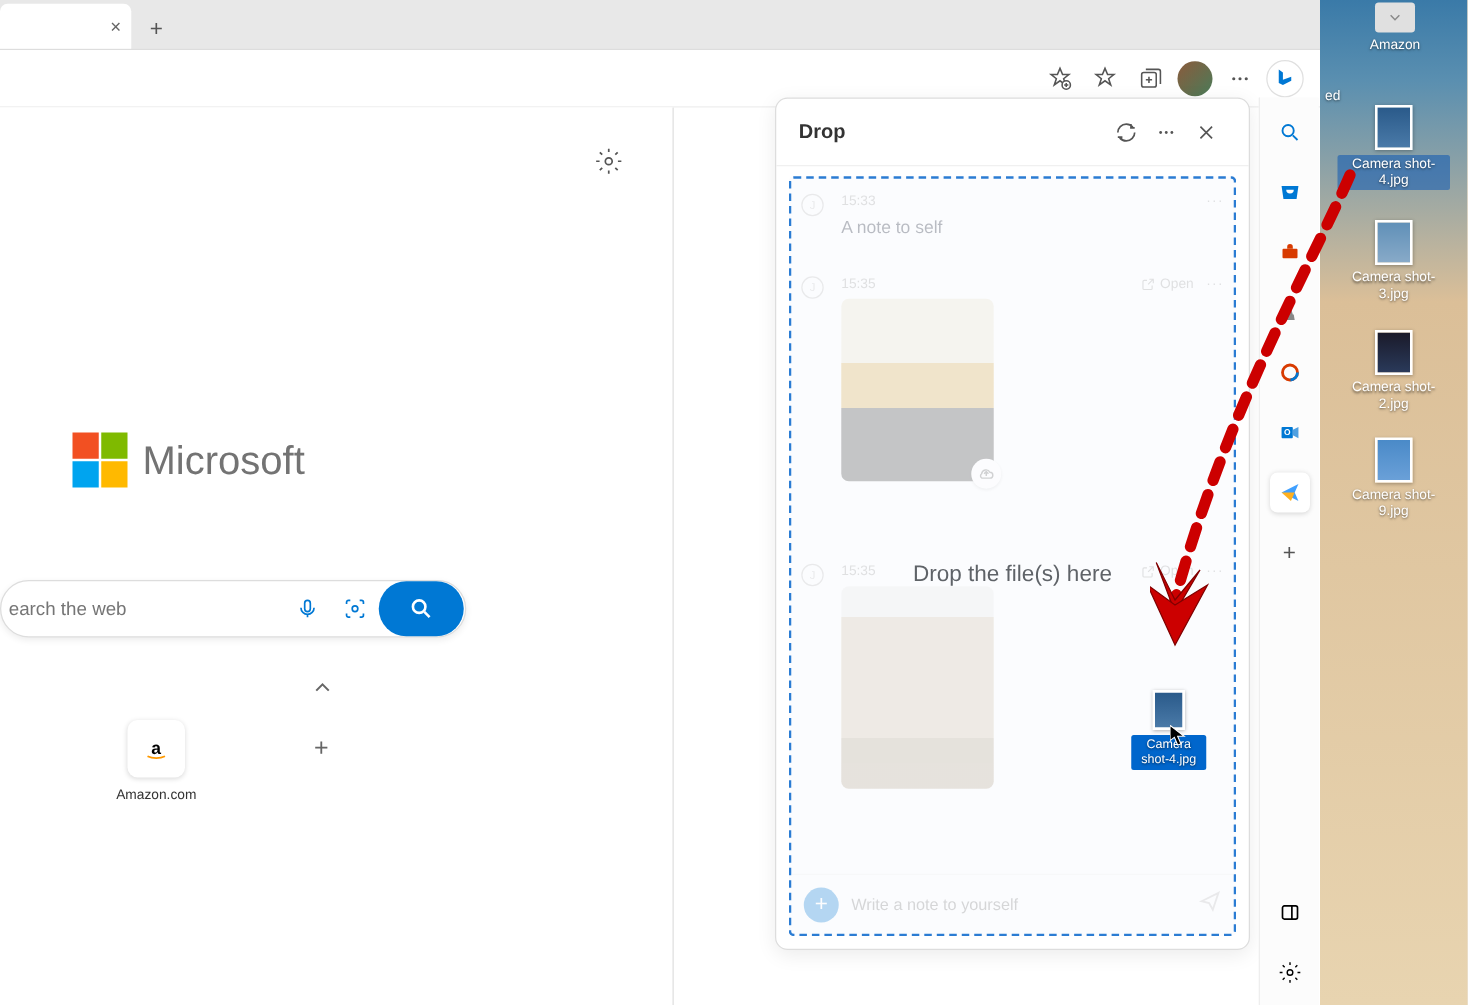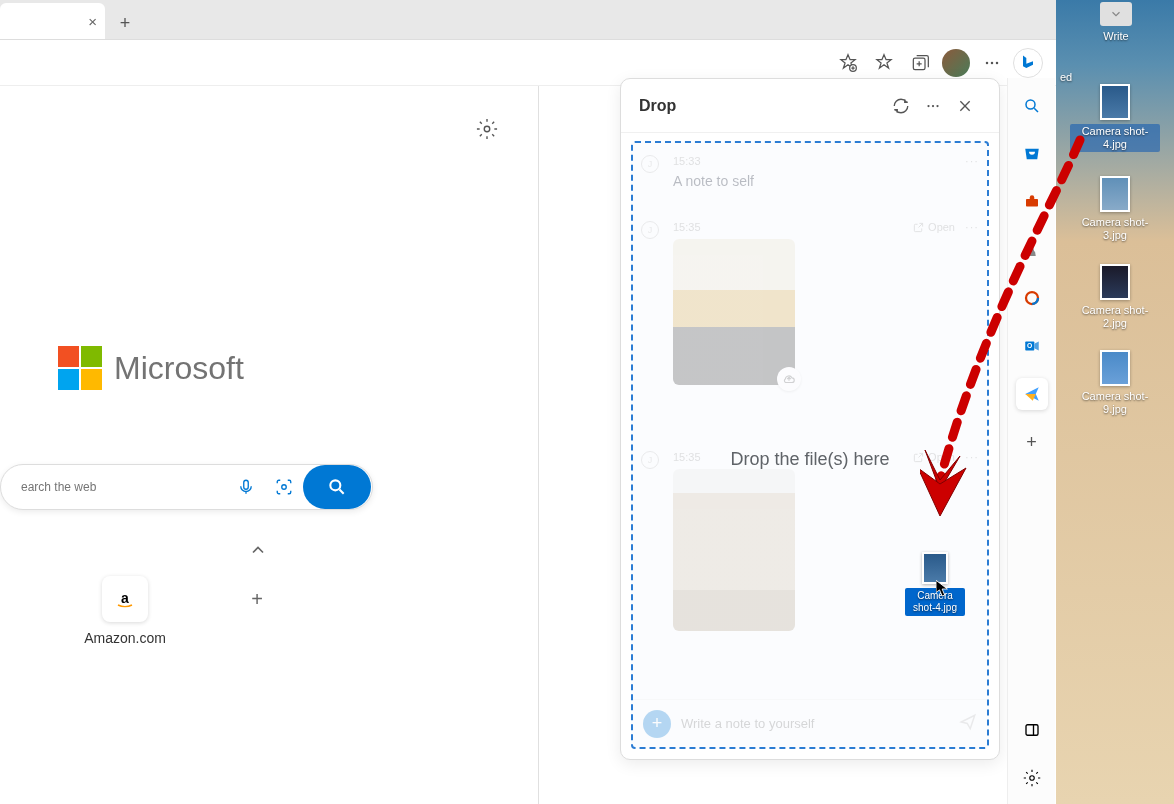--- a/index.html
+++ b/index.html
@@ -60,22 +60,22 @@
 .sq-r { background: #f25022; } .sq-g { background: #7fba00; }
 .sq-b { background: #00a4ef; } .sq-y { background: #ffb900; }
 .ms-text { font-size: 32px; color: #737373; font-weight: 500; }
 
 .search-box {
   position: absolute; left: 0; top: 378px; width: 373px; height: 46px;
   background: #fff; border: 1px solid #ddd; border-radius: 24px;
   display: flex; align-items: center; box-shadow: 0 2px 6px rgba(0,0,0,0.08);
 }
 .search-input {
-  flex: 1; border: none; outline: none; font-size: 12px; color: #888;
-  padding-left: 20px; background: transparent;
+  flex: 1; border: none; outline: none; font-size: 15px; color: #888;
+  padding-left: 6px; background: transparent;
 }
 .search-ic { width: 38px; display:flex;align-items:center;justify-content:center; color:#0078d4; cursor:pointer; }
 .search-btn {
   width: 68px; height: 44px; background: #0078d4; border-radius: 22px;
   display: flex; align-items: center; justify-content: center; cursor: pointer; margin-right:1px;
 }
 .search-btn svg { width: 20px; height: 20px; stroke: #fff; fill:none; }
 
 .chevron-up {
   position: absolute; left: 248px; top: 454px; cursor: pointer; color: #666;
@@ -83,21 +83,21 @@
 
 .quick-links {
   position: absolute; left: 95px; top: 490px; display: flex; gap: 72px;
 }
 .ql-item { display: flex; flex-direction: column; align-items: center; width: 60px; }
 .ql-tile {
   width: 46px; height: 46px; background: #fff; border-radius: 8px;
   box-shadow: 0 1px 4px rgba(0,0,0,0.15); display: flex; align-items: center;
   justify-content: center; margin-bottom: 8px; cursor: pointer;
 }
-.ql-label { font-size: 14px; color: #333; text-align: left; }
+.ql-label { font-size: 11px; color: #333; text-align: left; }
 .ql-add { font-size: 20px; color: #666; }
 
 
 .drop-panel {
   position: absolute; left: 620px; top: 78px; width: 380px; height: 682px;
   background: #fff; border: 1px solid #ddd; border-radius: 10px;
   box-shadow: 0 4px 16px rgba(0,0,0,0.08);
 }
 .drop-header {
   height: 54px; display: flex; align-items: center; padding: 0 18px;
@@ -484,21 +484,21 @@
   </div>
 </div>
 
 <div class="desktop">
   <div class="desk-folder">
     <div class="folder-ic">
       <svg width="14" height="14" viewBox="0 0 24 24" fill="none" stroke="#888" stroke-width="2">
           <path d="M6 9l6 6 6-6"></path>
         </svg>
     </div>
-    <div class="desk-label">Write</div>
+    <div class="desk-label">Amazon</div>
   </div>
   <div class="desk-label" style="position:absolute;left:4px;top:54px;margin-top:17px;">ed</div>
 
   <div class="desk-file sel" style="left:14px;top:84px;">
     <div class="file-thumb"></div>
     <div class="desk-label">Camera shot-4.jpg</div>
   </div>
   <div class="desk-file" style="left:14px;top:176px;">
     <div class="file-thumb t2"></div>
     <div class="desk-label">Camera shot-3.jpg</div>

